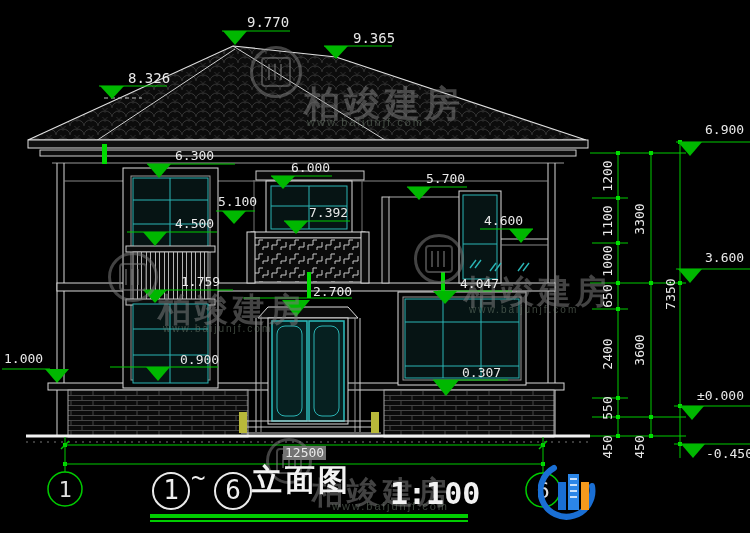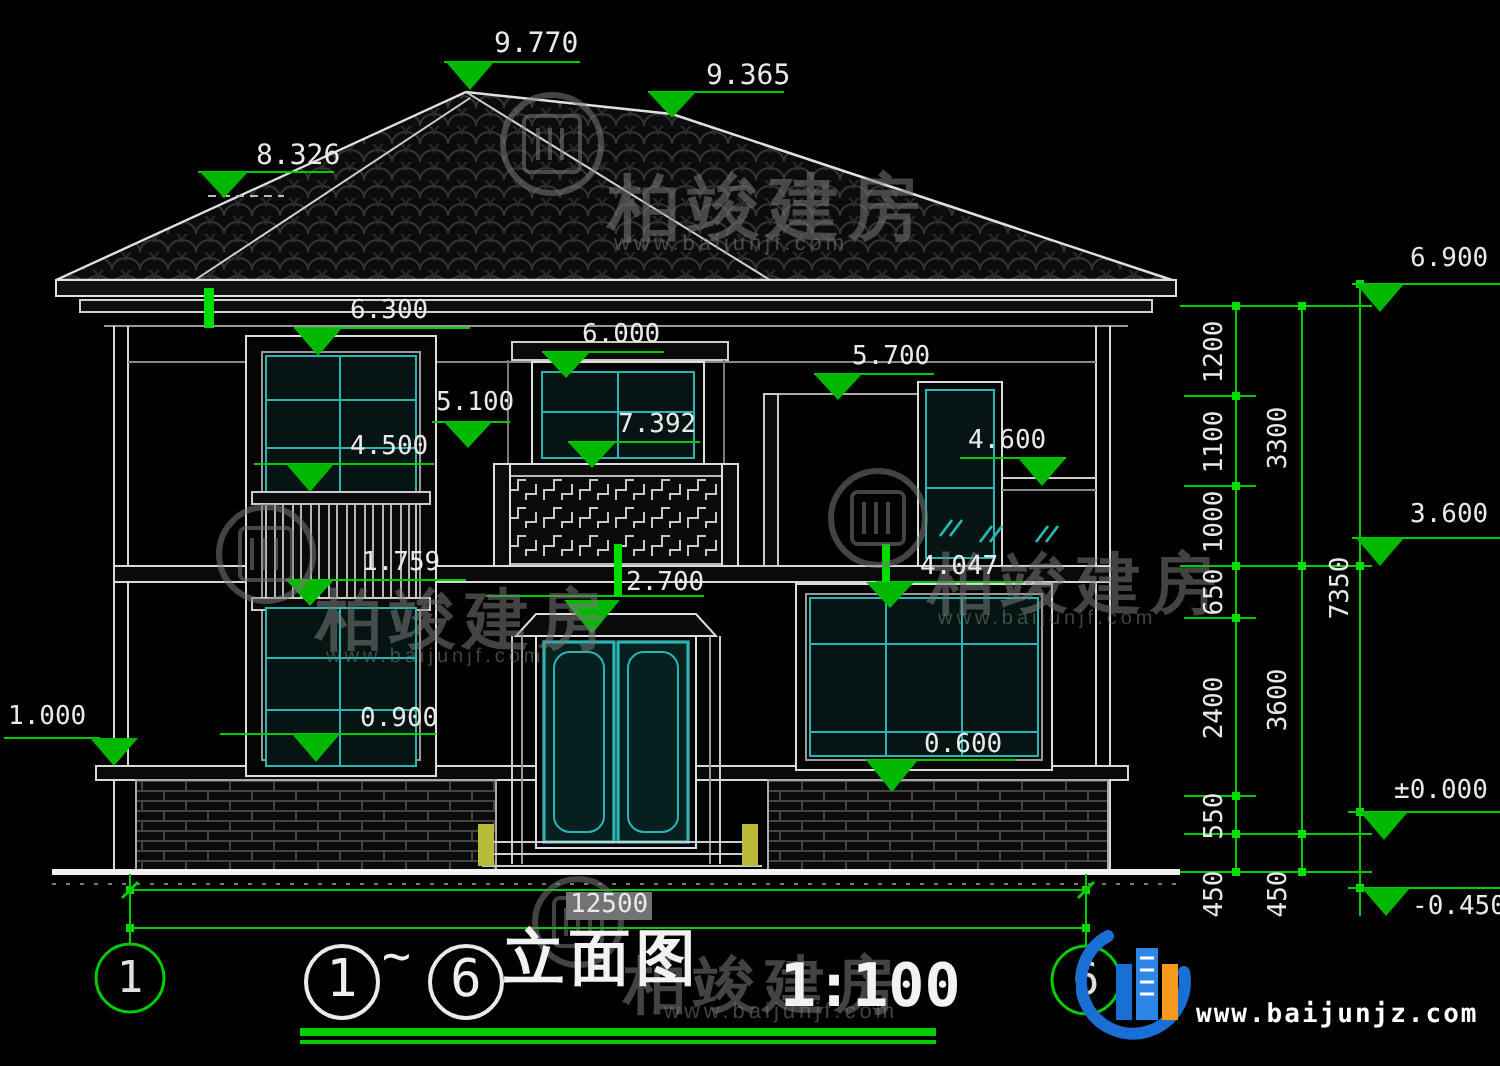--- a/index.html
+++ b/index.html
@@ -302,21 +302,21 @@
   <div class="lbl" style="left:426px;top:172px">5.700</div>
   <div class="lbl" style="left:218px;top:195px">5.100</div>
   <div class="lbl" style="left:309px;top:206px">7.392</div>
   <div class="lbl" style="left:484px;top:214px">4.600</div>
   <div class="lbl" style="left:175px;top:217px">4.500</div>
   <div class="lbl" style="left:181px;top:275px">1.759</div>
   <div class="lbl" style="left:460px;top:277px">4.047</div>
   <div class="lbl" style="left:313px;top:285px">2.700</div>
   <div class="lbl" style="left:4px;top:352px">1.000</div>
   <div class="lbl" style="left:180px;top:353px">0.900</div>
-  <div class="lbl" style="left:462px;top:366px">0.600</div>
+  <div class="lbl" style="left:462px;top:366px">0.307</div>
   <div class="lbl" style="left:705px;top:123px">6.900</div>
   <div class="lbl" style="left:705px;top:251px">3.600</div>
   <div class="lbl" style="left:697px;top:389px">±0.000</div>
   <div class="lbl" style="left:706px;top:447px">-0.450</div>
 
   <div class="lbl rot" style="left:608px;top:176px">1200</div>
   <div class="lbl rot" style="left:608px;top:221px">1100</div>
   <div class="lbl rot" style="left:608px;top:261px">1000</div>
   <div class="lbl rot" style="left:608px;top:296px">650</div>
   <div class="lbl rot" style="left:608px;top:354px">2400</div>
@@ -337,15 +337,14 @@
   <div class="ttitle" style="left:252px;top:465px">立面图</div>
   <div class="tscale" style="left:390px;top:479px">1:100</div>
 
   <svg style="position:absolute;left:538px;top:462px" width="60" height="66" viewBox="0 0 60 66">
     <path d="M16,6 A26,26 0 1 0 54,24" fill="none" stroke="#1a6fd4" stroke-width="6" stroke-linecap="round"></path>
     <rect x="20" y="20" width="8" height="28" fill="#1a6fd4"></rect>
     <rect x="30" y="12" width="11" height="36" fill="#2b86e8"></rect>
     <path d="M32,17 h7 M32,23 h7 M32,29 h7 M32,35 h7" stroke="#fff" stroke-width="1.5"></path>
     <rect x="43" y="20" width="8" height="28" fill="#f59a1d"></rect>
   </svg>
-  <div class="pub-url" style="left:598px;top:501px">www.baijunjz.com</div>
 
 </div>
 
 </body></html>

